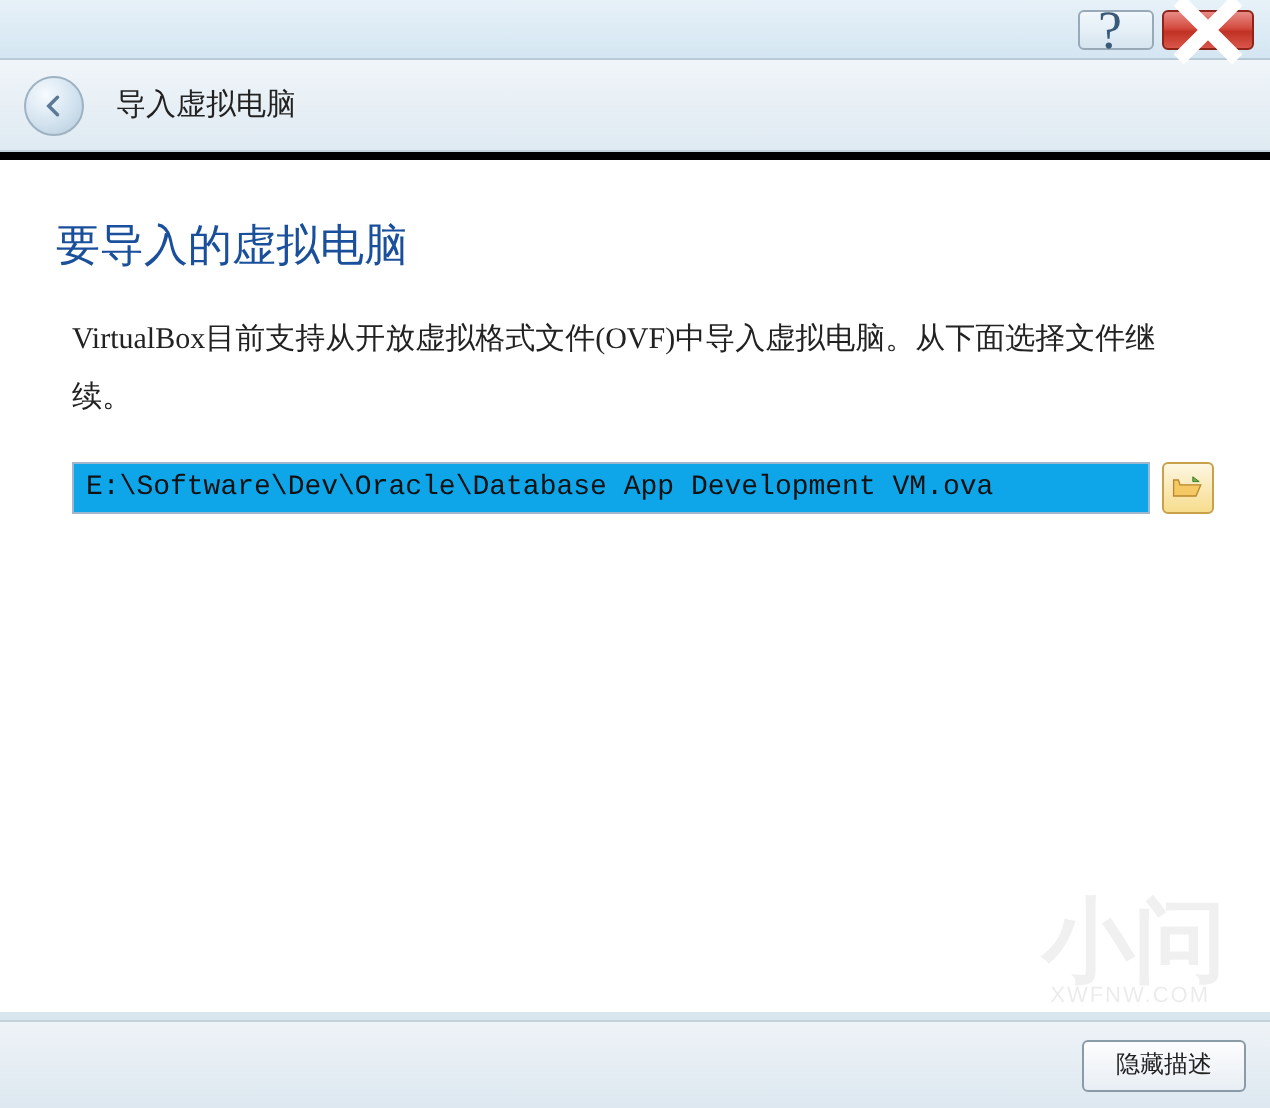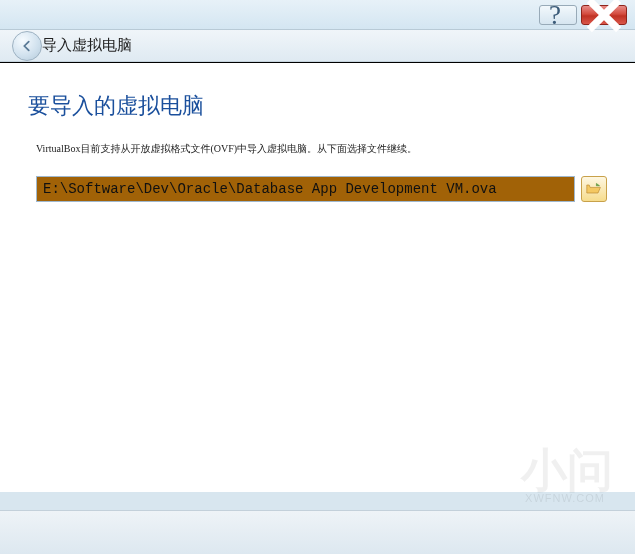--- a/index.html
+++ b/index.html
@@ -34,26 +34,26 @@
     background: linear-gradient(to bottom, #f2f8fc, #d6e5f0);
     cursor: pointer;
   }
   .tb-close {
     width: 46px;
     background: linear-gradient(to bottom, #e78b87, #d44b3e 45%, #c03224 55%, #d9564a);
     border: 1px solid #8f241b;
     color: #fff;
   }
   .header {
-    height: 32px;
+    height: 46px;
     background: linear-gradient(to bottom, #f0f5f9, #dfeaf2);
     display: flex;
     align-items: center;
     padding-left: 12px;
-    gap: 0;
+    gap: 16px;
     border-bottom: 1px solid #c5d3dd;
   }
   .back-btn {
     width: 30px;
     height: 30px;
     border-radius: 50%;
     background: radial-gradient(circle at 35% 30%, #f6fbff, #cfe0ed 60%, #b4c9d9);
     border: 1px solid #9eb2c2;
     display: flex;
     align-items: center;
@@ -63,48 +63,48 @@
   .back-btn svg { width: 14px; height: 14px; }
   .header-title {
     font-size: 15px;
     color: #222;
   }
   .page {
     background: #fff;
     margin: 0;
     padding: 24px 28px 0 28px;
     height: 430px;
-    border-top: 1px solid #000000;
+    border-top: 4px solid #000000;
   }
   .page-heading {
     color: #1a4f9c;
     font-size: 22px;
     font-weight: normal;
     margin: 4px 0 18px 0;
     font-family: "Microsoft YaHei", "SimHei", sans-serif;
   }
   .page-desc {
     color: #222;
-    font-size: 10px;
+    font-size: 15px;
     line-height: 1.9;
     margin-bottom: 18px;
     font-family: "SimSun", serif;
     padding-left: 8px;
   }
   .file-row {
     display: flex;
     align-items: center;
     gap: 6px;
     padding-left: 8px;
   }
   .file-input {
     flex: 1;
     height: 26px;
     border: 1px solid #9fb8cf;
-    background: #a16207;
+    background: #0ea5e9;
     padding: 0 6px;
     font-family: "Courier New", monospace;
     font-size: 14px;
     color: #111;
     outline: none;
   }
   .browse-btn {
     width: 26px;
     height: 26px;
     border: 1px solid #c8a14a;
@@ -215,13 +215,14 @@
       </svg>
     </div>
   </div>
 </div>
 
 <div class="watermark">小问</div>
 <div class="watermark-sub">XWFNW.COM</div>
 <div class="ghost">http:</div>
 
 <div class="footer">
+  <button class="btn">隐藏描述</button>
 </div>
 
 </body></html>

